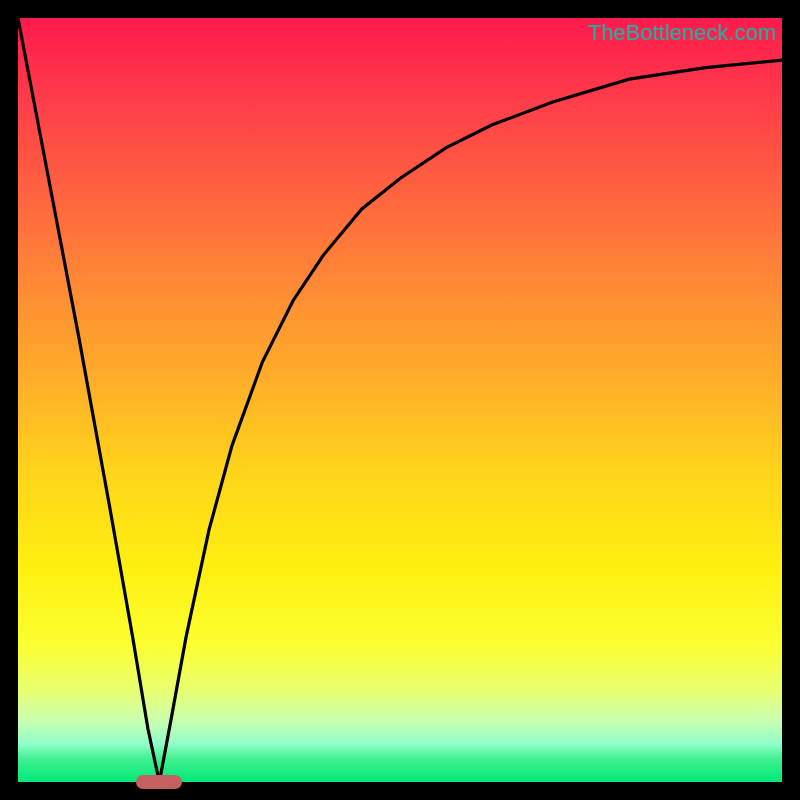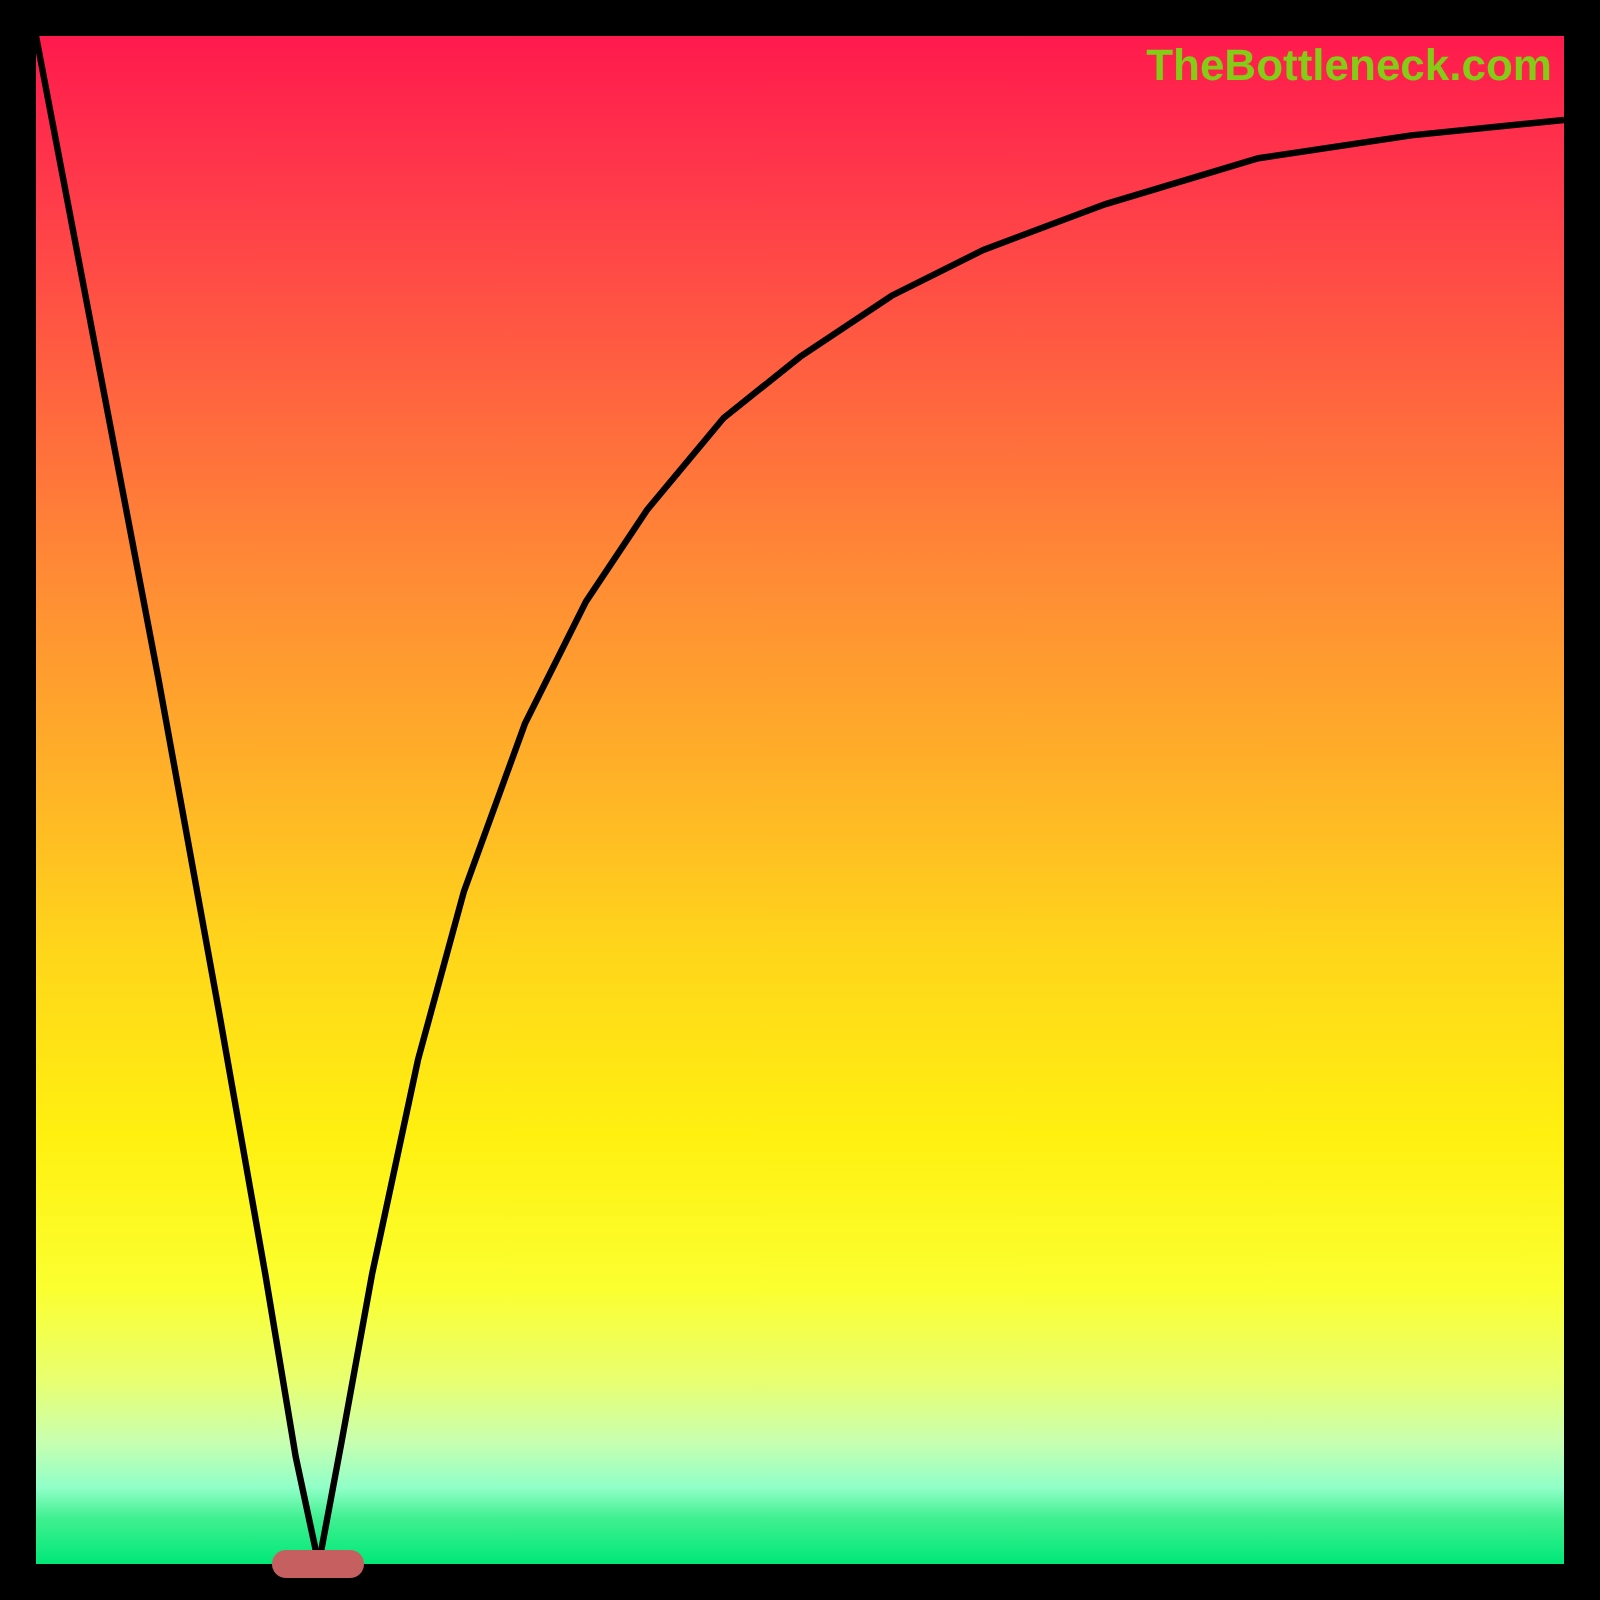--- a/index.html
+++ b/index.html
@@ -30,24 +30,23 @@
       #c8ffb0 92%,
       #90ffc8 95%,
       #40f090 97%,
       #00e878 100%
     );
   }
   .watermark {
     position: absolute;
     top: 20px;
     right: 24px;
-    color: #84cc16;
+    color: #14b8a6;
     font-size: 22px;
     z-index: 10;
-    font-weight: bold;
   }
   svg.curves {
     position: absolute;
     left: 0;
     top: 0;
     width: 764px;
     height: 764px;
   }
   .marker {
     position: absolute;

